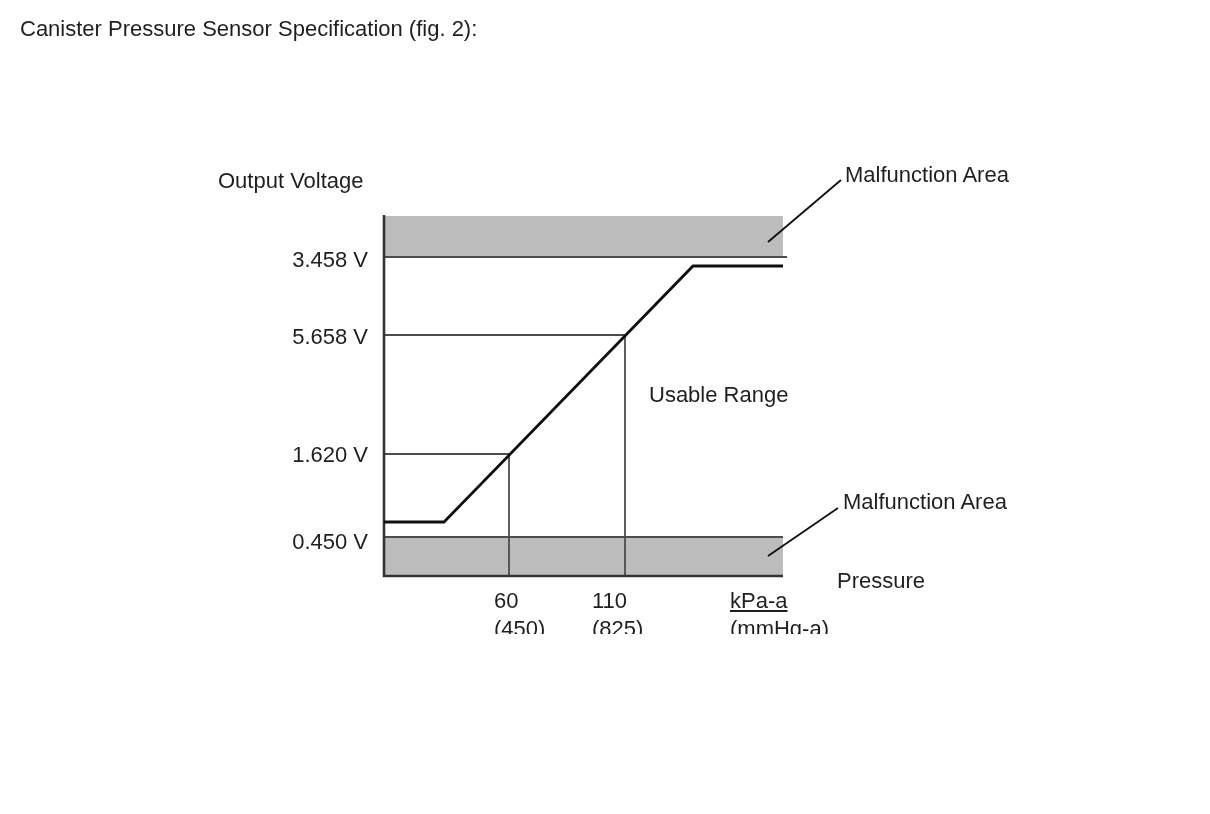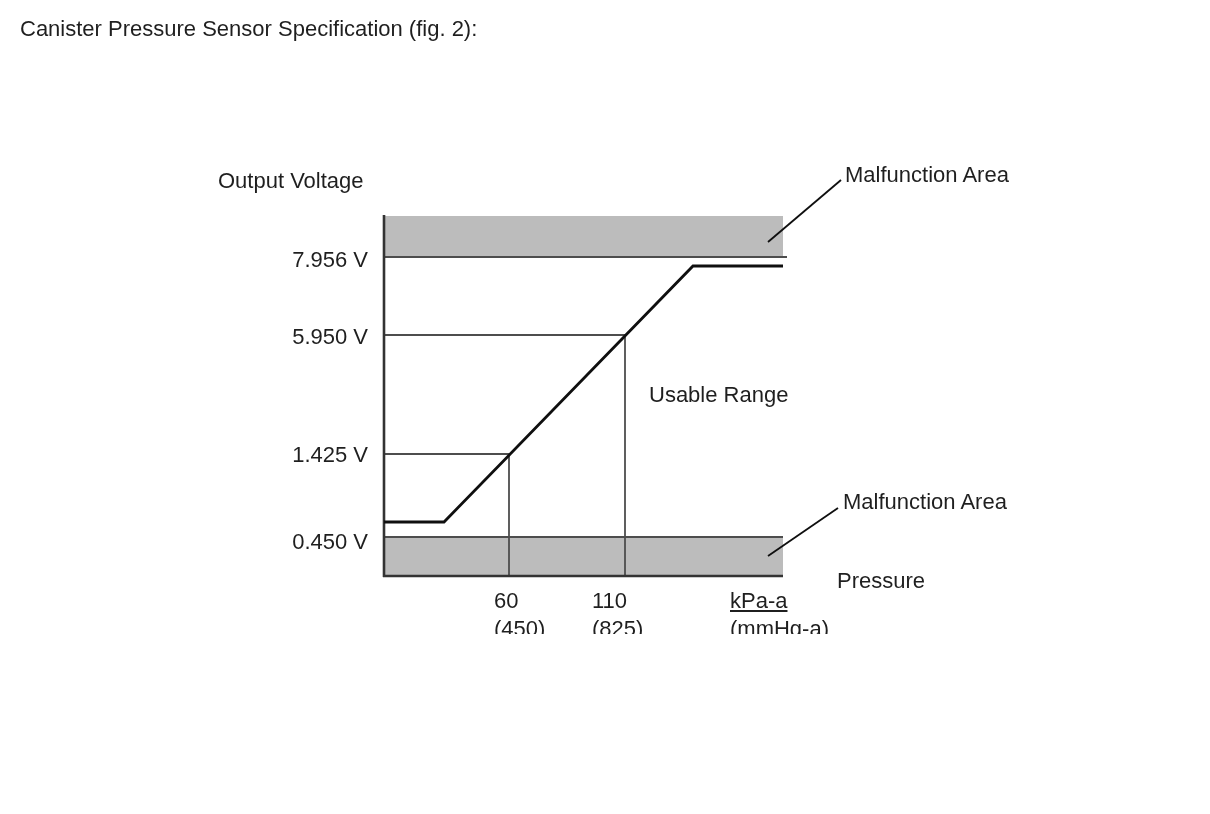--- a/index.html
+++ b/index.html
@@ -36,23 +36,23 @@
       <line x1="383" y1="576" x2="783" y2="576" stroke="#333333" stroke-width="2.6"></line>
       <polyline points="384,522 444,522 693,266 783,266" fill="none" stroke="#0f0f0f" stroke-width="2.8" stroke-linejoin="miter"></polyline>
       <line x1="841" y1="180" x2="768" y2="242" stroke="#0f0f0f" stroke-width="1.8"></line>
       <line x1="838" y1="508" x2="768" y2="556" stroke="#0f0f0f" stroke-width="1.8"></line>
     </svg>
 
   <div class="lbl" style="left:20px; top:17px;">Canister Pressure Sensor Specification (fig. 2):</div>
 
   <div class="lbl" style="left:218px; top:169px;">Output Voltage</div>
 
-  <div class="lbl ytick" style="left:238px; top:248px;">7.956 V</div>
-  <div class="lbl ytick" style="left:238px; top:325px;">5.950 V</div>
-  <div class="lbl ytick" style="left:238px; top:443px;">1.425 V</div>
+  <div class="lbl ytick" style="left:238px; top:248px;">3.458 V</div>
+  <div class="lbl ytick" style="left:238px; top:325px;">5.658 V</div>
+  <div class="lbl ytick" style="left:238px; top:443px;">1.620 V</div>
   <div class="lbl ytick" style="left:238px; top:530px;">0.450 V</div>
 
   <div class="lbl xtick" style="left:470px; top:587px;margin-left:24px;">
     <div>60</div>
     <div>(450)</div>
   </div>
   <div class="lbl xtick" style="left:592px; top:587px;">
     <div>110</div>
     <div>(825)</div>
   </div>

